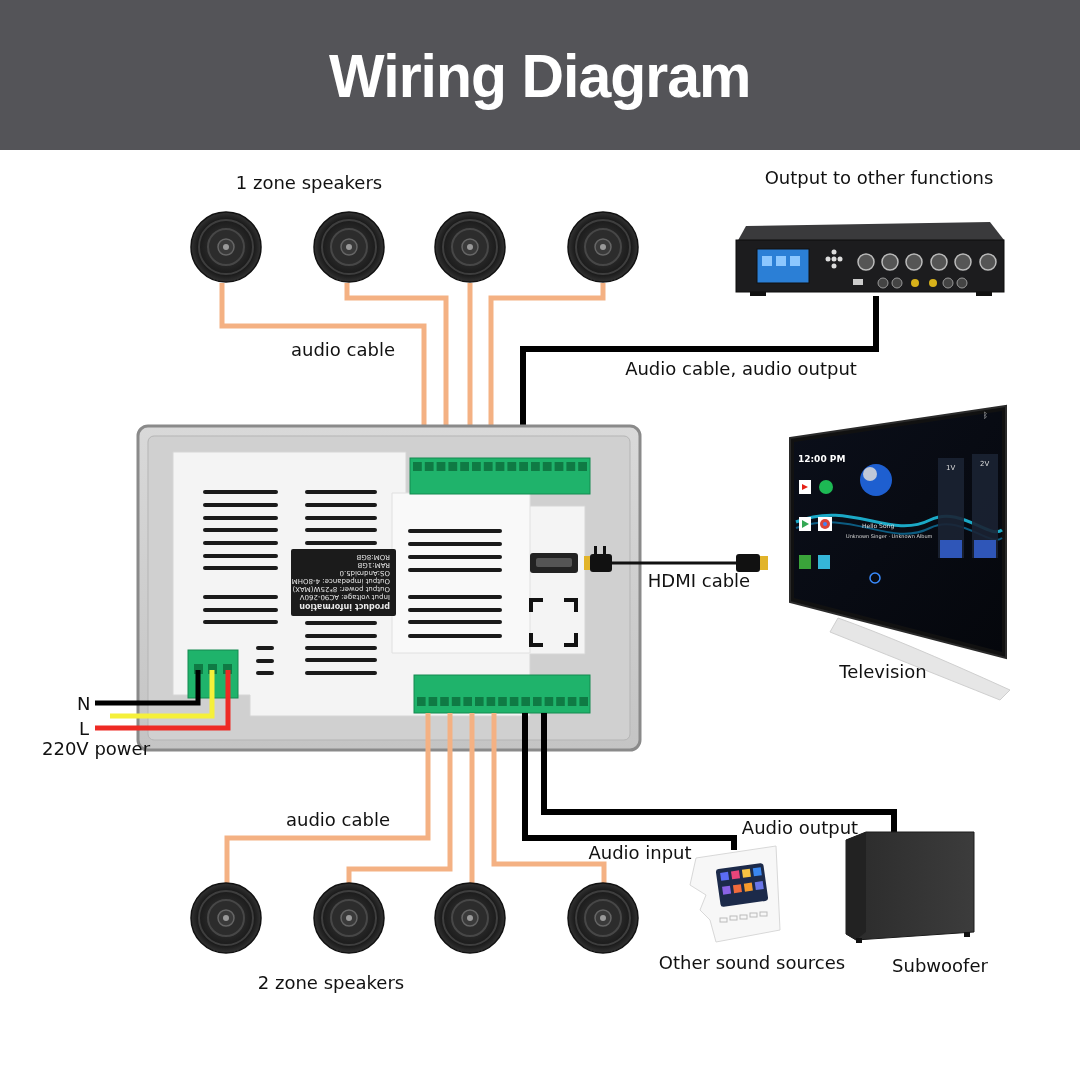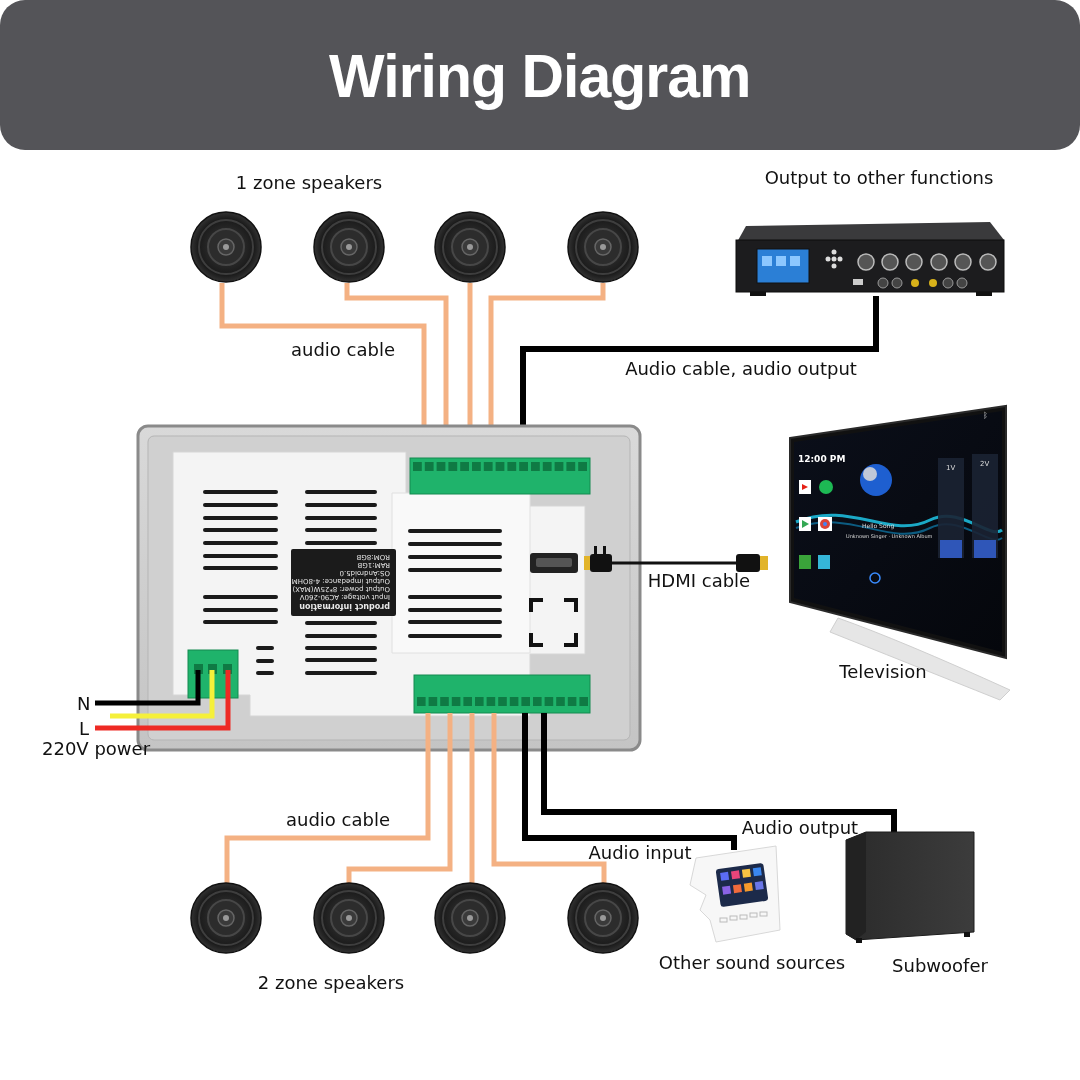--- a/index.html
+++ b/index.html
@@ -1,19 +1,19 @@
 <!DOCTYPE html>
 <html><head>
 <meta charset="utf-8">
 <style>
   html, body { margin: 0; padding: 0; }
   body { width: 1080px; height: 1080px; background: #ffffff; position: relative; overflow: hidden;
          font-family: "DejaVu Sans", sans-serif; }
   .banner { position: absolute; left: 0; top: 0; width: 1080px; height: 150px; background: #545458;
-            display: flex; align-items: center; justify-content: center; border-radius: 25px; }
+            display: flex; align-items: center; justify-content: center; }
   .banner h1 { margin: 0; color: #ffffff; font-family: "Liberation Sans", sans-serif; font-weight: bold;
                font-size: 62px; letter-spacing: -1px; transform: scaleX(0.95); }
   svg#diagram { position: absolute; left: 0; top: 0; }
   .lbl { font-family: "DejaVu Sans", sans-serif; font-size: 18px; fill: #111111; }
   .tiny { font-family: "DejaVu Sans", sans-serif; font-size: 7px; fill: #e8e8e8; }
 </style>
 </head>
 <body>
 
 <div class="banner">

